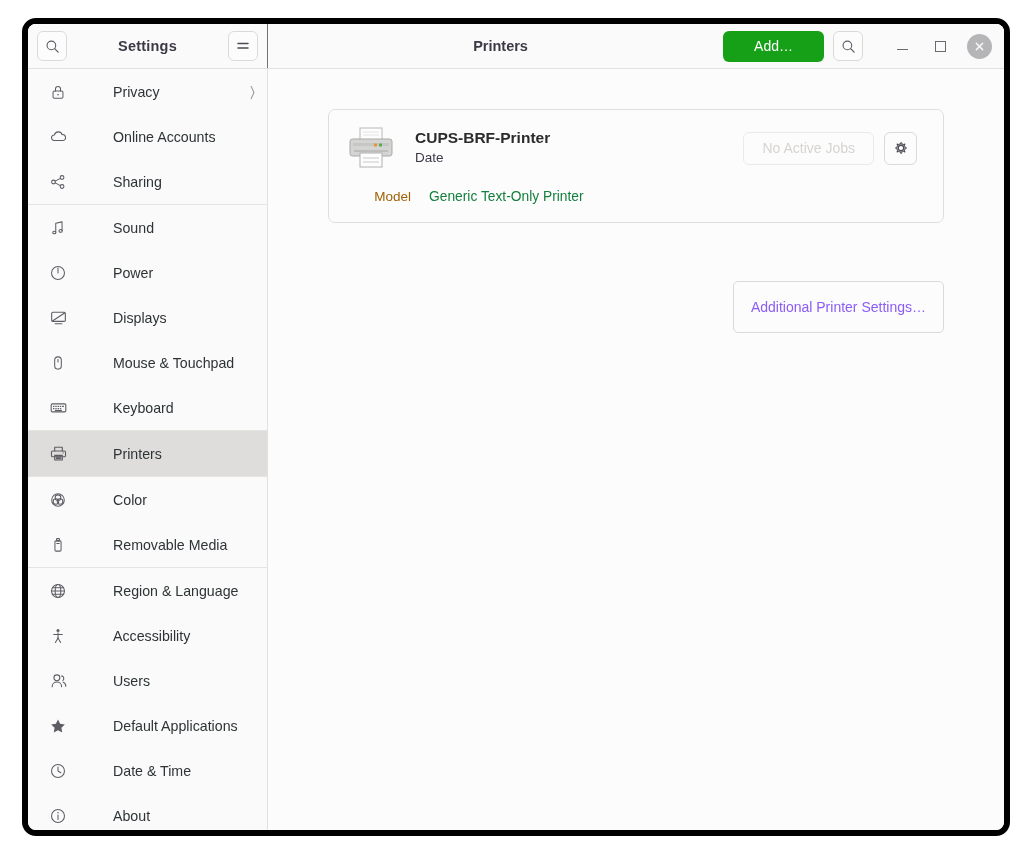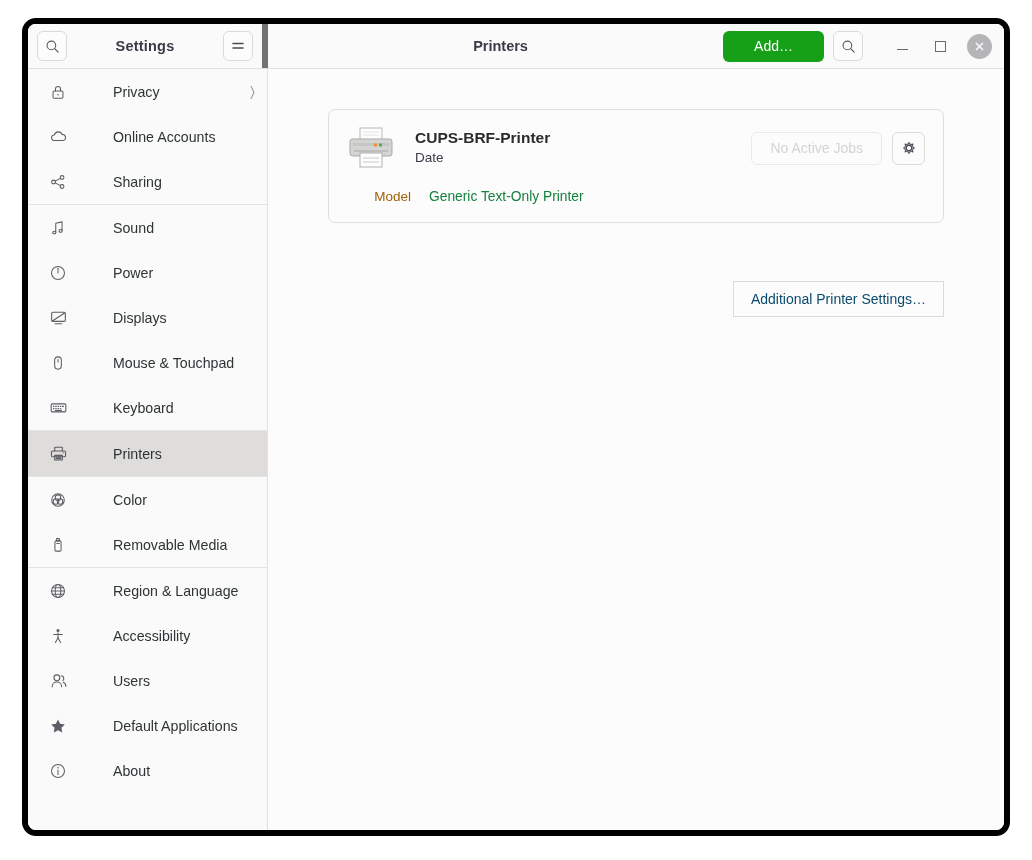--- a/index.html
+++ b/index.html
@@ -51,21 +51,21 @@
     background: #fafafa;
     border-bottom: 1px solid #e3e1df;
   }
   .hb-left {
     width: 240px;
     min-width: 240px;
     display: flex;
     align-items: center;
     padding: 0 9px;
     box-sizing: border-box;
-    border-right: 6px solid #737373;
+    border-right: 1px solid #737373;
     background: #fafafa;
   }
   .hb-right {
     flex: 1;
     display: flex;
     align-items: center;
     padding: 0 10px 0 14px;
     box-sizing: border-box;
     background: #fafafa;
     position: relative;
@@ -224,21 +224,21 @@
   }
   .content-inner {
     width: 616px;
     margin: 0 auto;
   }
 
   .printer-card {
     border: 1px solid #e0dedb;
     border-radius: 7px;
     background: #fcfcfc;
-    padding: 16px 18px 18px 18px;
+    padding: 16px 26px 18px 18px;
     box-sizing: border-box;
   }
   .pc-top {
     display: flex;
     align-items: center;
   }
   .printer-icon {
     width: 48px;
     height: 44px;
     margin-right: 20px;
@@ -307,26 +307,26 @@
     color: #15803d;
   }
 
   .aps-row {
     display: flex;
     justify-content: flex-end;
     margin-top: 58px;
   }
   .aps-btn {
     border: 1px solid #dcdad7;
-    border-radius: 0;
+    border-radius: 5px;
     background: #fcfcfc;
-    color: #0c4a6e;
+    color: #8b5cf6;
     font-size: 14px;
     font-family: "Liberation Sans", sans-serif;
-    height: 36px;
+    height: 52px;
     padding: 0 17px;
     cursor: pointer;
     white-space: nowrap;
   }
 </style>
 </head>
 <body>
 
 <div class="desktop">
   <div class="desktop-white-overlay"></div>
@@ -542,20 +542,29 @@
           </span>
           <span class="nav-label">Users</span>
         </div>
         <div class="nav-item">
           <span class="nav-icon">
             <svg width="18" height="18" viewBox="0 0 20 20">
               <path d="M10 2.7l2.35 4.76 5.25.77-3.8 3.7.9 5.23L10 14.7l-4.7 2.47.9-5.23-3.8-3.7 5.25-.77z" fill="#5e5c64"></path>
             </svg>
           </span>
           <span class="nav-label">Default Applications</span>
+        </div>
+        <div class="nav-item">
+          <span class="nav-icon">
+            <svg width="18" height="18" viewBox="0 0 20 20">
+              <circle cx="10" cy="10" r="7.2" stroke="#5e5c64" stroke-width="1.15" fill="none" stroke-linecap="round" stroke-linejoin="round"></circle>
+              <path d="M10 5.6V10l3.1 1.9" stroke="#5e5c64" stroke-width="1.15" fill="none" stroke-linecap="round" stroke-linejoin="round"></path>
+            </svg>
+          </span>
+          <span class="nav-label">Date &amp; Time</span>
         </div>
         <div class="nav-item">
           <span class="nav-icon">
             <svg width="18" height="18" viewBox="0 0 20 20">
               <circle cx="10" cy="10" r="7.2" stroke="#5e5c64" stroke-width="1.15" fill="none" stroke-linecap="round" stroke-linejoin="round"></circle>
               <circle cx="10" cy="6.4" r="0.85" fill="#5e5c64"></circle>
               <line x1="10" y1="9" x2="10" y2="14" stroke="#5e5c64" stroke-width="1.15" fill="none" stroke-linecap="round" stroke-linejoin="round"></line>
             </svg>
           </span>
           <span class="nav-label">About</span>

